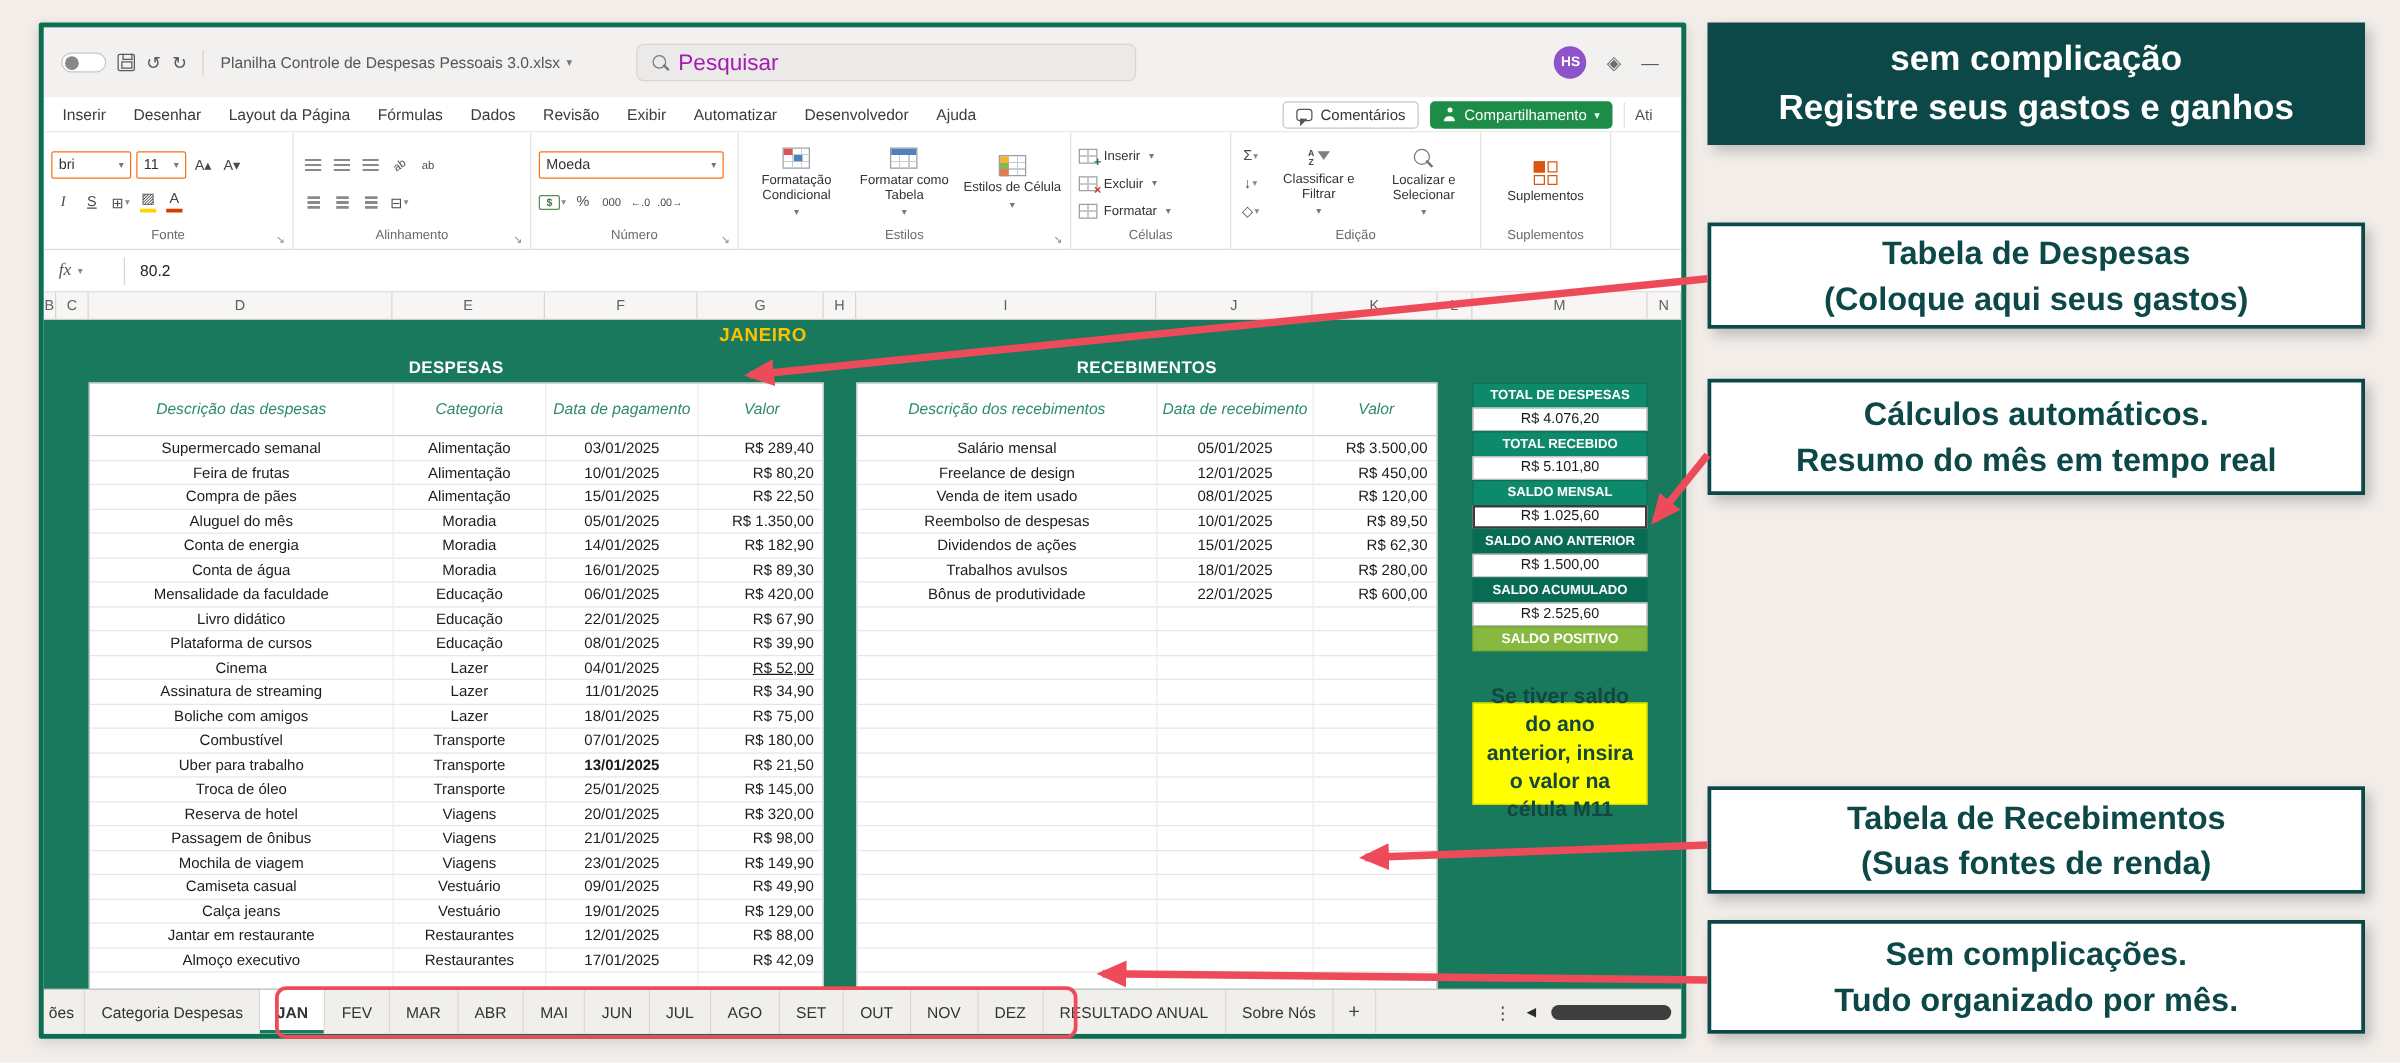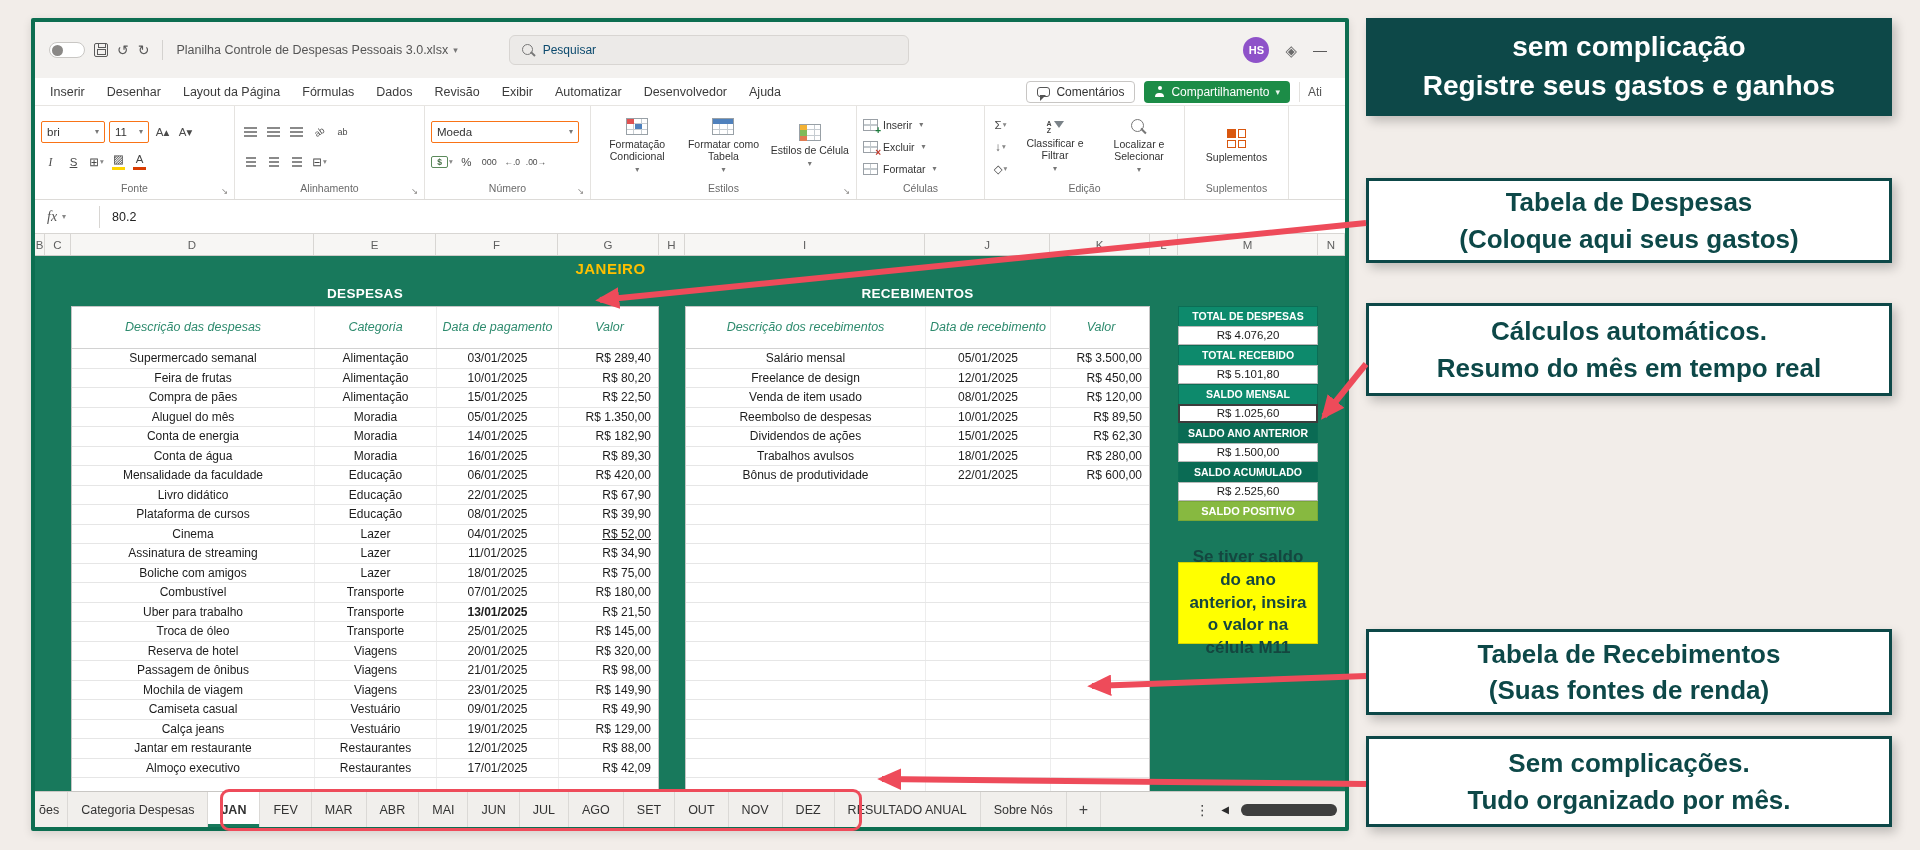--- a/index.html
+++ b/index.html
@@ -27,21 +27,21 @@
   .floppy::before { content:""; position:absolute; top:-1px; left:3px; width:6px; height:4px; border:1.3px solid #5a5a5a; border-top:none; }
   .floppy::after { content:""; position:absolute; bottom:1px; left:2px; width:7px; height:4px; border:1.2px solid #5a5a5a; }
   .tb-ico { font-size:14px; color:#5a5a5a; line-height:1; }
   .tb-sep { width:1px; height:20px; background:#d4d2cf; margin:0 4px; }
   .tb-title { font-size:12.5px; color:#555; display:flex; align-items:center; gap:5px; white-space:nowrap; }
   .tb-title .caret { font-size:9px; color:#777; }
   .searchbox { margin-left:42px; margin-right:auto; width:400px; height:30px; background:#eceae8; border:1px solid #d8d5d2; border-radius:6px; display:flex; align-items:center; gap:8px; padding:0 12px; }
   .mag { width:13px; height:13px; position:relative; flex:0 0 auto; }
   .mag::before { content:""; position:absolute; width:9px; height:9px; border:1.6px solid #777; border-radius:50%; left:0; top:0; }
   .mag::after { content:""; position:absolute; width:6px; height:1.7px; background:#777; transform:rotate(45deg); left:8px; top:9.5px; }
-  .searchbox .ph { font-size:12px; color:#0c4a6e; }
+  .searchbox .ph { font-size:18px; color:#a21caf; }
   .tb-right { display:flex; align-items:center; gap:16px; padding-right:4px; }
   .avatar { width:26px; height:26px; border-radius:50%; background:#8e52c9; color:#fff; font-size:11px; font-weight:bold; display:flex; align-items:center; justify-content:center; }
   .gem { font-size:15px; color:#6b6b6b; }
 
   
   .ribbon-tabs { height:28px; background:#fff; border-bottom:1px solid #e7e5e2; display:flex; align-items:center; padding:0 4px; flex:0 0 auto; }
   .rtab { padding:0 11px; font-size:12.5px; color:#3b3b3b; height:100%; display:flex; align-items:center; white-space:nowrap; }
   .rt-right { margin-left:auto; display:flex; align-items:center; gap:9px; }
   .btn-comments { display:flex; align-items:center; gap:6px; border:1px solid #c8c6c4; background:#fff; border-radius:4px; padding:3px 10px; font-size:12px; color:#333; }
   .bubble { width:13px; height:10px; border:1.4px solid #555; border-radius:3px; position:relative; }

